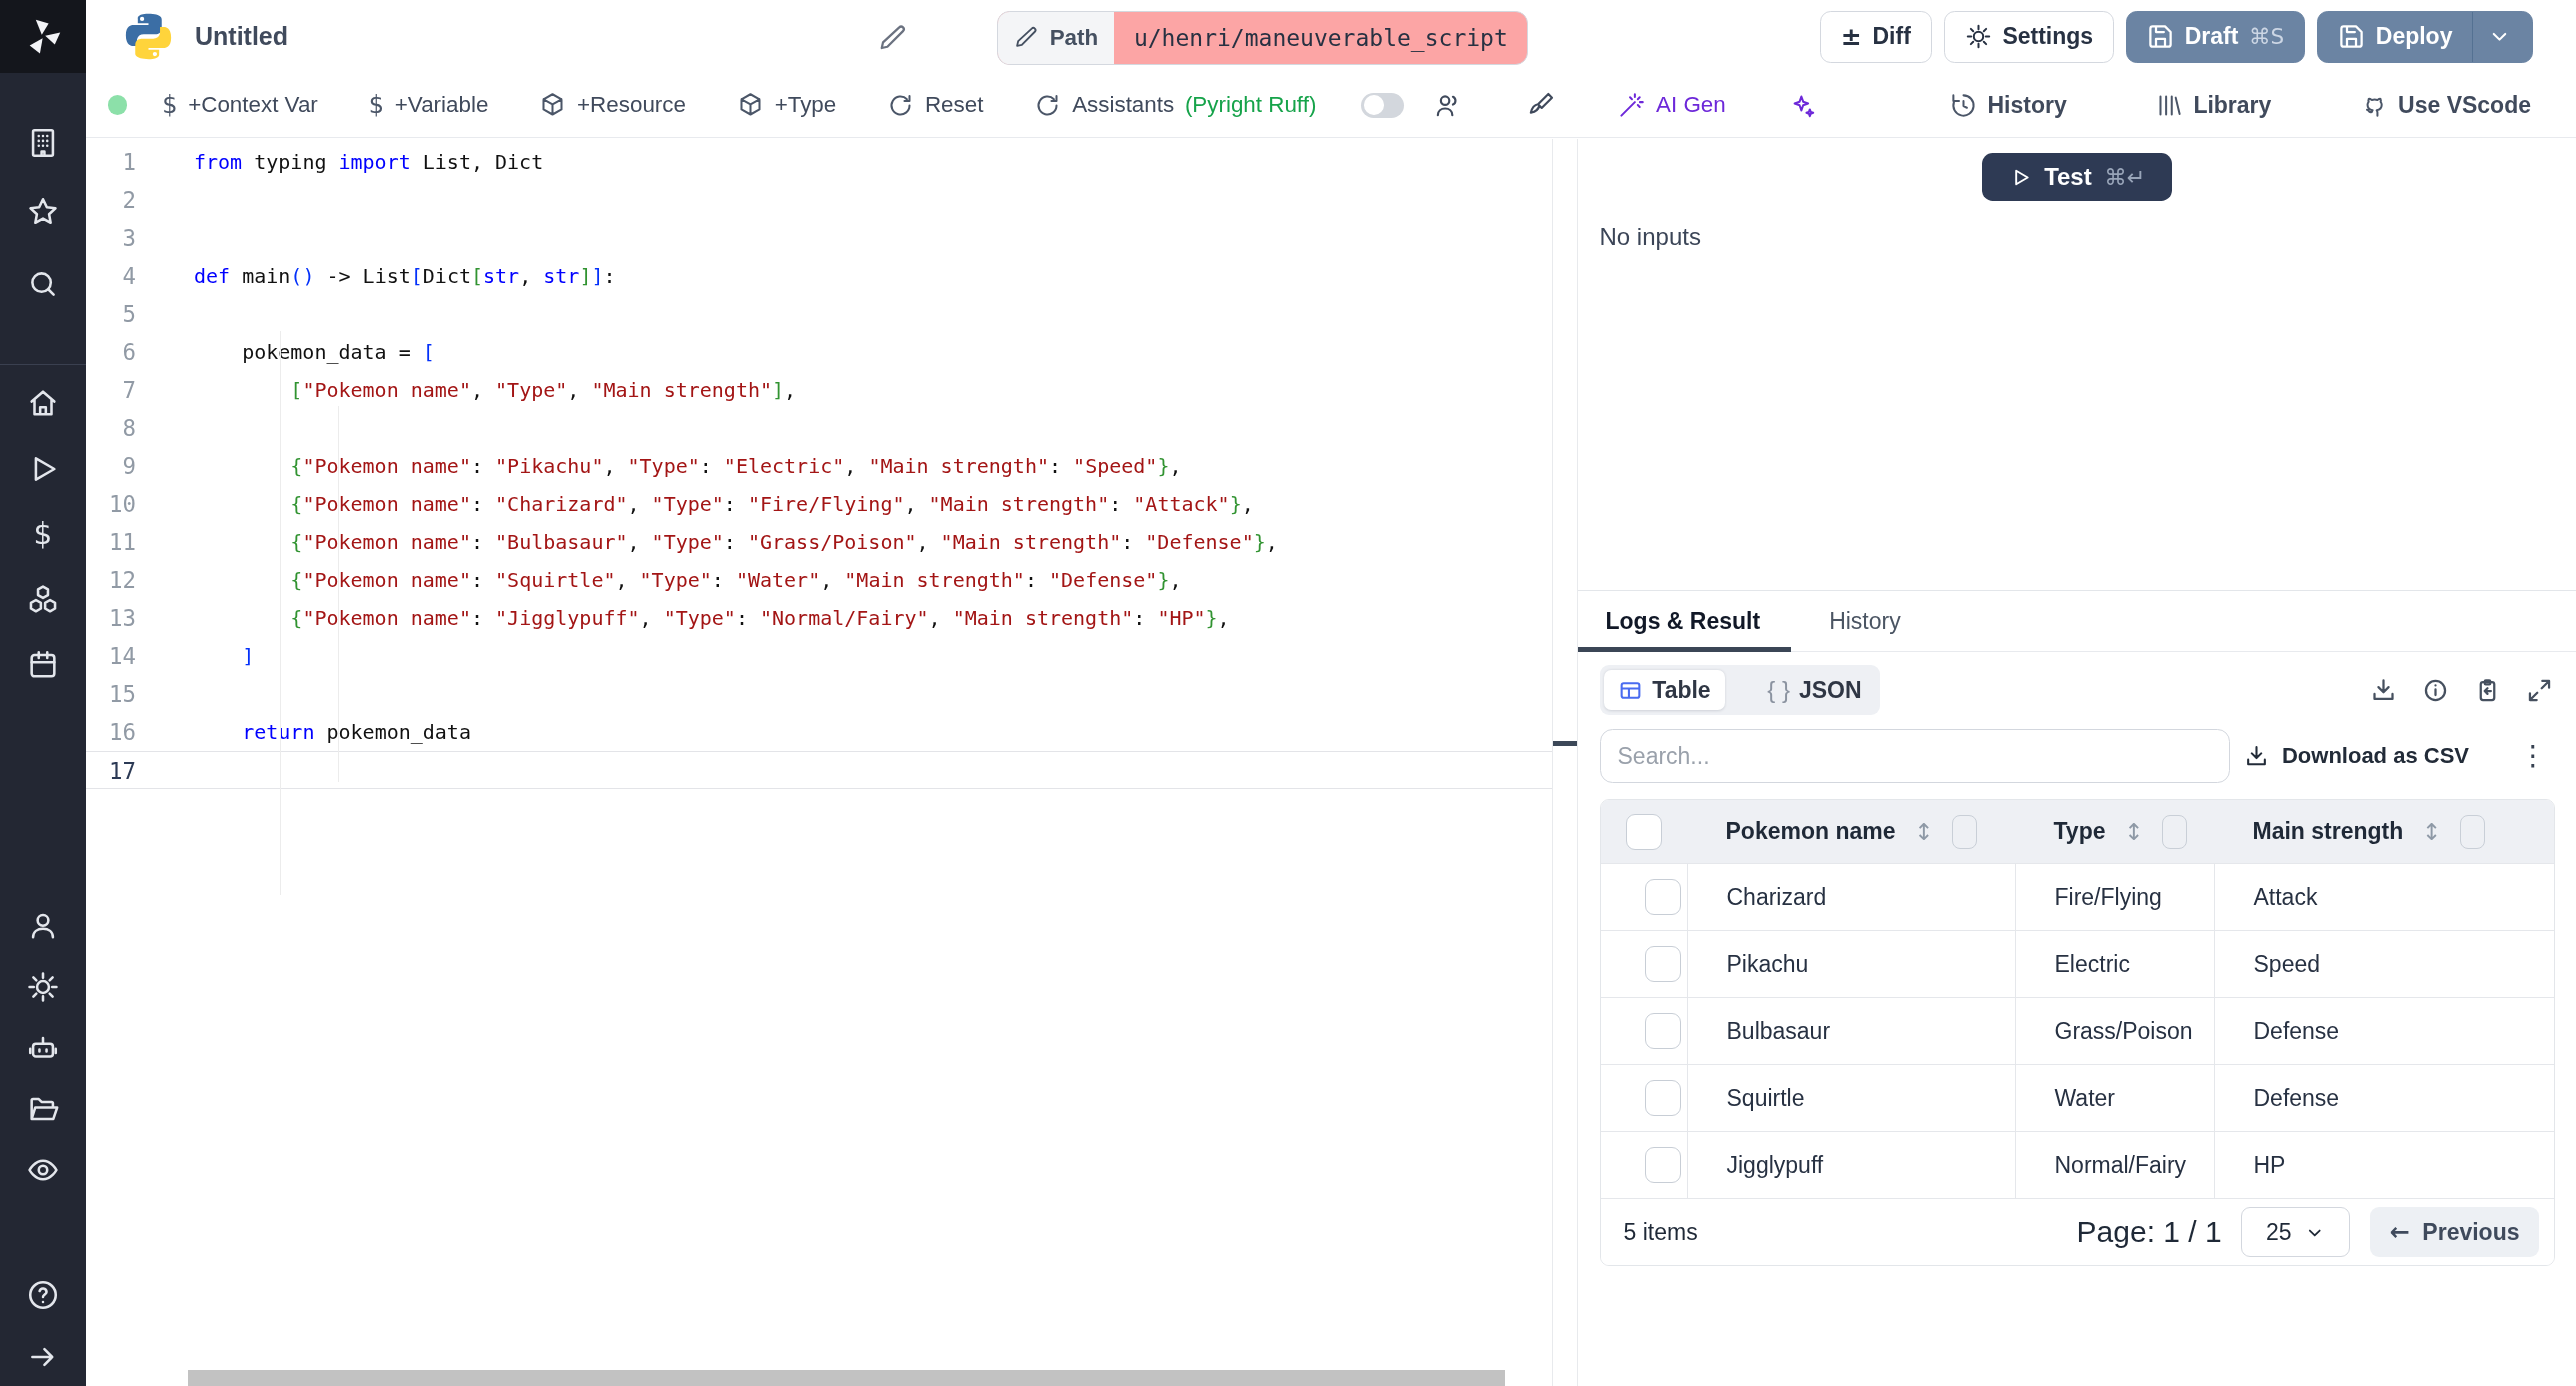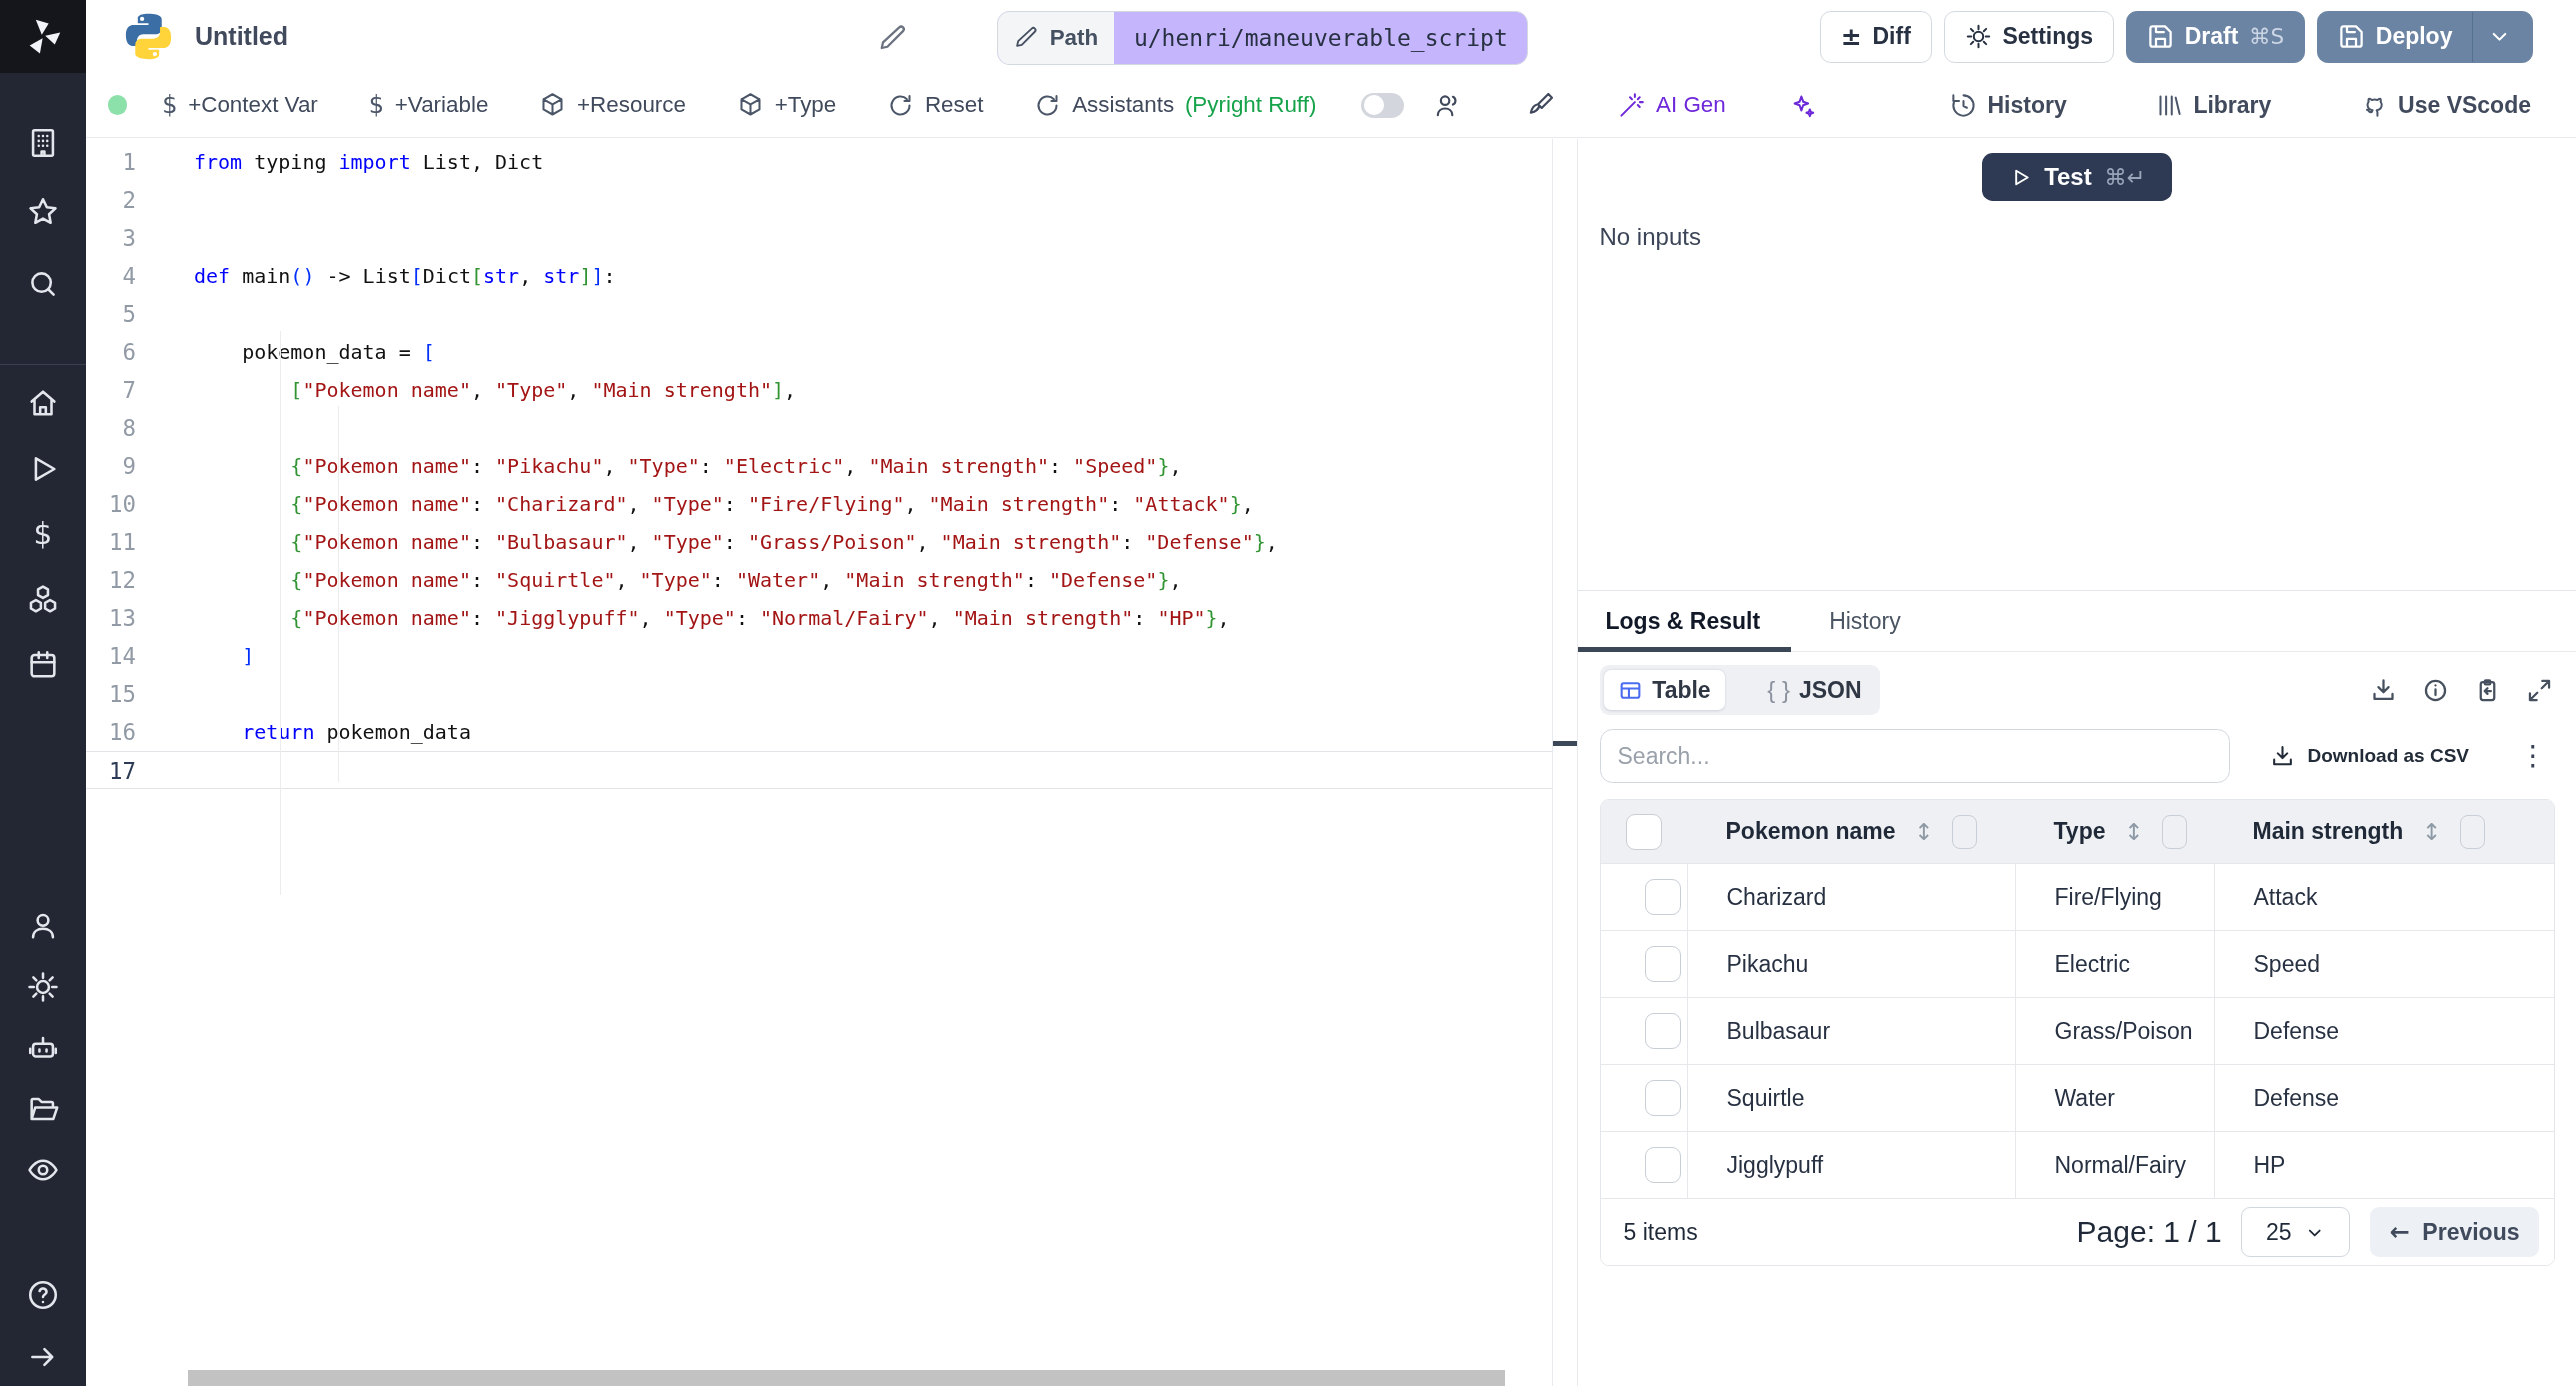--- a/index.html
+++ b/index.html
@@ -14,21 +14,21 @@
   .rail-icons{position:absolute;top:73px;bottom:0;width:86px;display:flex;flex-direction:column;align-items:center;color:#e3e6ec;}
   .rail-btn{width:36px;height:36px;display:flex;align-items:center;justify-content:center;color:#e3e6ec;background:none;border:none;padding:0;cursor:pointer;}
   .rail-sep{width:86px;height:0.9px;background:#3a4050;}
   .rail-dollar{font-size:29.5px;font-weight:400;color:#e3e6ec;font-family:"DejaVu Sans",sans-serif;}
 
   
   .topbar{position:absolute;left:86px;top:0;right:0;height:73px;background:#fff;border-bottom:0.9px solid #f0f1f4;}
   .tb-left{position:absolute;left:39px;top:0;height:73px;display:flex;align-items:center;gap:23px;}
   .tb-title{font-size:25px;font-weight:600;color:#404a5c;}
   .tb-pencil{position:absolute;left:786px;top:21.5px;width:32px;height:32px;color:#6b7280;background:none;border:none;cursor:pointer;}
-  .path-box{position:absolute;left:911px;top:10.7px;height:52px;border:0.9px solid #d4d8df;border-radius:12.5px;display:flex;align-items:stretch;overflow:hidden;cursor:pointer;background:#c4b5fd;}
+  .path-box{position:absolute;left:911px;top:10.7px;height:52px;border:0.9px solid #d4d8df;border-radius:12.5px;display:flex;align-items:stretch;overflow:hidden;cursor:pointer;background:#fca5a5;}
   .path-left{display:flex;align-items:center;gap:10.7px;background:#f4f5f7;padding:0 16px;color:#455061;}
   .path-label{font-size:22.4px;font-weight:600;}
   .path-value{display:flex;align-items:center;padding:0 19.7px;font-family:"DejaVu Sans Mono","Liberation Mono",monospace;font-size:23px;color:#273142;}
   .tb-actions{position:absolute;right:43px;top:10.7px;display:flex;gap:12.5px;height:52px;}
   .btn{display:flex;align-items:center;gap:10.7px;border-radius:10.7px;font-size:23px;font-weight:600;padding:0 19.7px;cursor:pointer;border:0.9px solid #d4d8df;background:#fff;color:#273142;font-family:inherit;}
   .btn .pm{font-size:25px;font-family:"DejaVu Sans",sans-serif;}
   .btn-primary{background:#6b84a3;border:0.9px solid #6b84a3;color:#fff;}
   .btn-primary .kbd{color:#ccd6e4;font-weight:400;font-size:21.5px;font-family:"DejaVu Sans",sans-serif;}
   .deploy-sep{width:0.9px;align-self:stretch;background:#5471921;background:#547192;margin:0 3.6px 0 9px;}
 
@@ -72,21 +72,21 @@
   .controls-row{display:flex;align-items:center;justify-content:space-between;padding:13.4px 23px 0 21.5px;}
   .seg{display:flex;align-items:center;background:#eef0f4;border-radius:9px;padding:4.5px;gap:28px;}
   .seg-opt{display:flex;align-items:center;gap:9px;padding:6.3px 14.3px;font-size:23px;font-weight:700;color:#2f3644;border:none;background:none;border-radius:7.2px;cursor:pointer;font-family:inherit;}
   .seg-opt.on{background:#fff;box-shadow:0 0.9px 2.7px rgba(20,30,50,.14);}
   .seg-braces{color:#8b93a0;font-weight:400;font-size:24px;}
   .result-icons{display:flex;gap:25px;color:#46505f;}
   .icon-btn{background:none;border:none;padding:0;color:#46505f;cursor:pointer;display:flex;align-items:center;}
   .search-row{display:flex;align-items:center;padding:14.3px 23px 0 21.5px;}
   .search-input{width:594px;height:52px;border:0.9px solid #d3d7de;border-radius:12.5px;font-size:23px;padding:0 17px;color:#1f2937;outline:none;font-family:inherit;}
   .search-input::placeholder{color:#9aa1ab;}
-  .csv-btn{margin-left:auto;display:flex;align-items:center;gap:12.5px;font-size:19px;font-weight:600;color:#222b38;background:none;border:none;cursor:pointer;font-family:inherit;}
+  .csv-btn{margin-left:auto;display:flex;align-items:center;gap:12.5px;font-size:22px;font-weight:600;color:#222b38;background:none;border:none;cursor:pointer;font-family:inherit;}
   .kebab{margin-left:38px;font-size:28px;color:#374151;background:none;border:none;cursor:pointer;line-height:1;font-family:"DejaVu Sans",sans-serif;}
   .table-wrap{margin:16px 21.5px 0;border:0.9px solid #e3e6ea;border-radius:9px;overflow:hidden;}
   .thead{display:flex;align-items:center;height:63px;background:#eef0f4;}
   .hcell{display:flex;align-items:center;gap:12.5px;font-size:23px;font-weight:700;color:#1f2937;box-sizing:border-box;padding-left:39px;}
   .c0{width:86px;flex:0 0 86px;display:flex;justify-content:center;padding-left:0;}
   .c1{width:328px;flex:0 0 328px;}
   .c2{width:199px;flex:0 0 199px;}
   .c3{flex:1;}
   .cbx{width:36px;height:36px;border:1.8px solid #c8ced6;border-radius:9px;background:#fff;box-sizing:border-box;display:inline-block;cursor:pointer;}
   .sort{font-size:23px;color:#8e99a6;font-family:"DejaVu Sans",sans-serif;cursor:pointer;background:none;border:none;}

